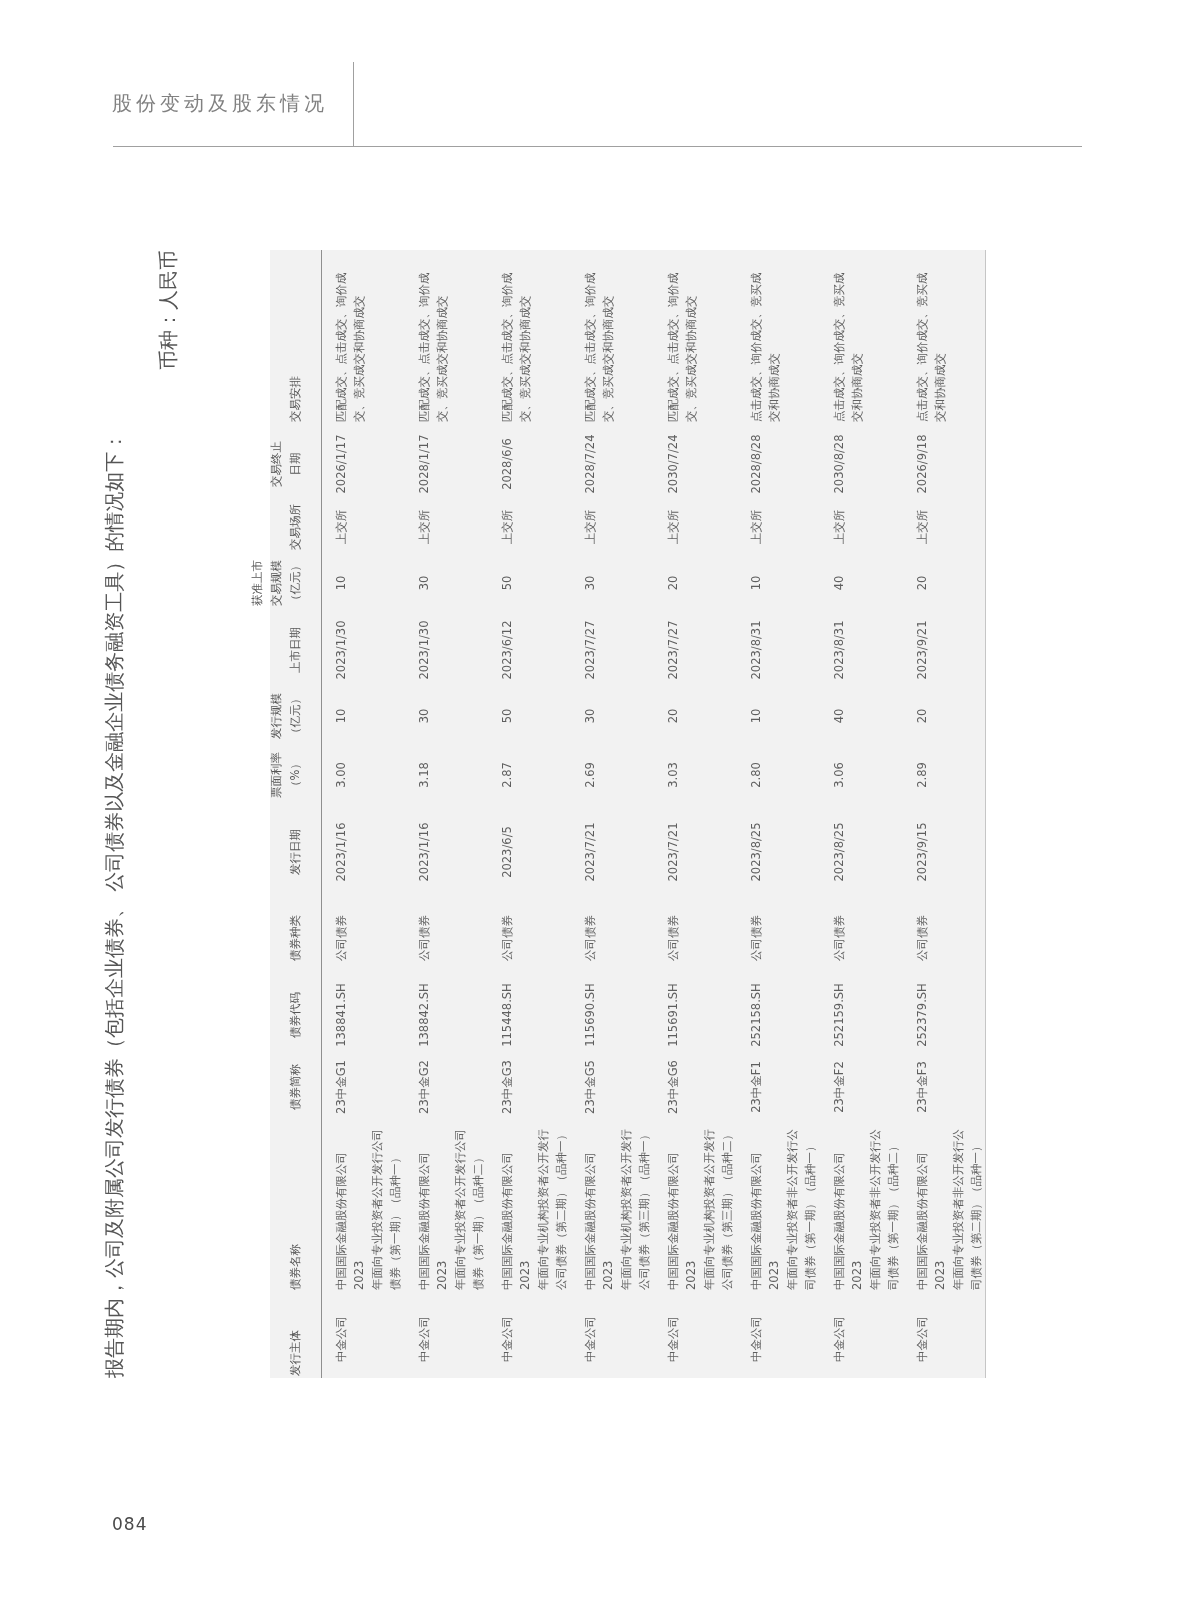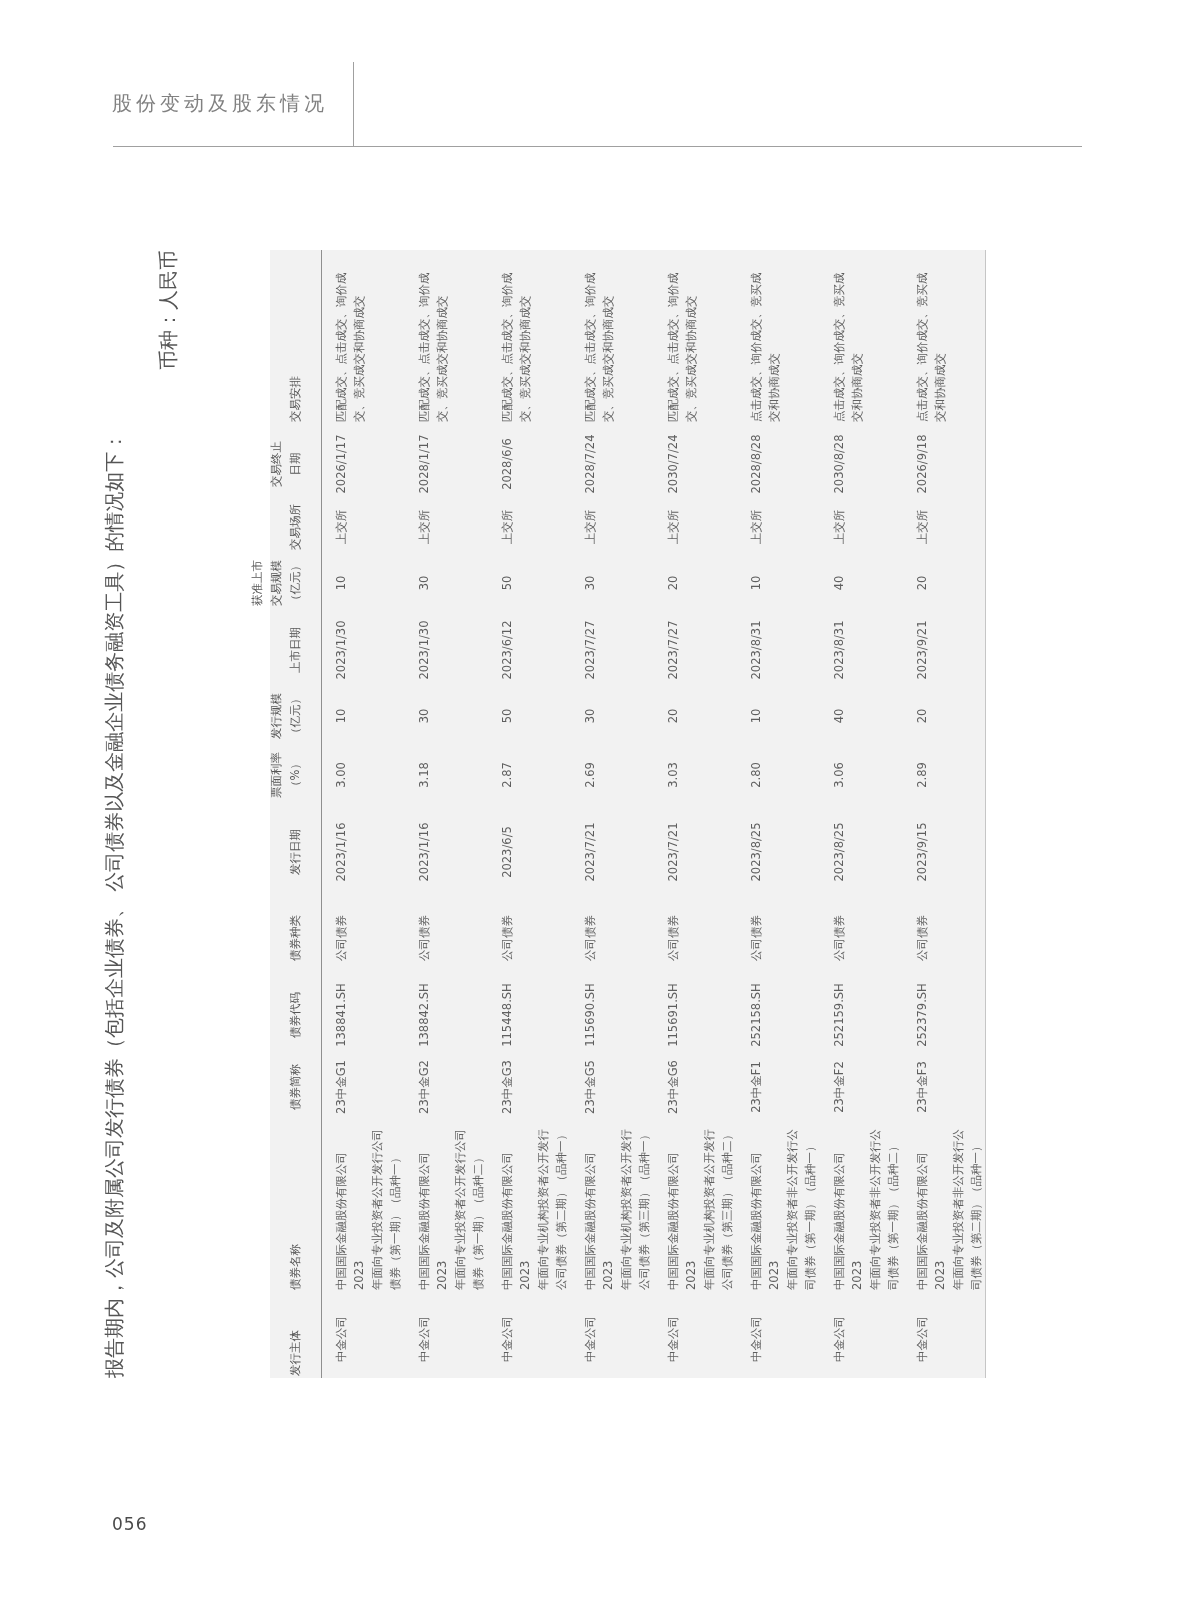--- a/index.html
+++ b/index.html
@@ -244,14 +244,14 @@
               <div class="cell c10">上交所</div>
               <div class="cell c11">2026/9/18</div>
               <div class="cell c12">点击成交、询价成交、竞买成
 交和协商成交</div>
             </div>
           </div>
       </div>
     </div>
   </div>
 
-  <div class="page-number">056</div>
+  <div class="page-number">084</div>
 </div>
 
 </body></html>

